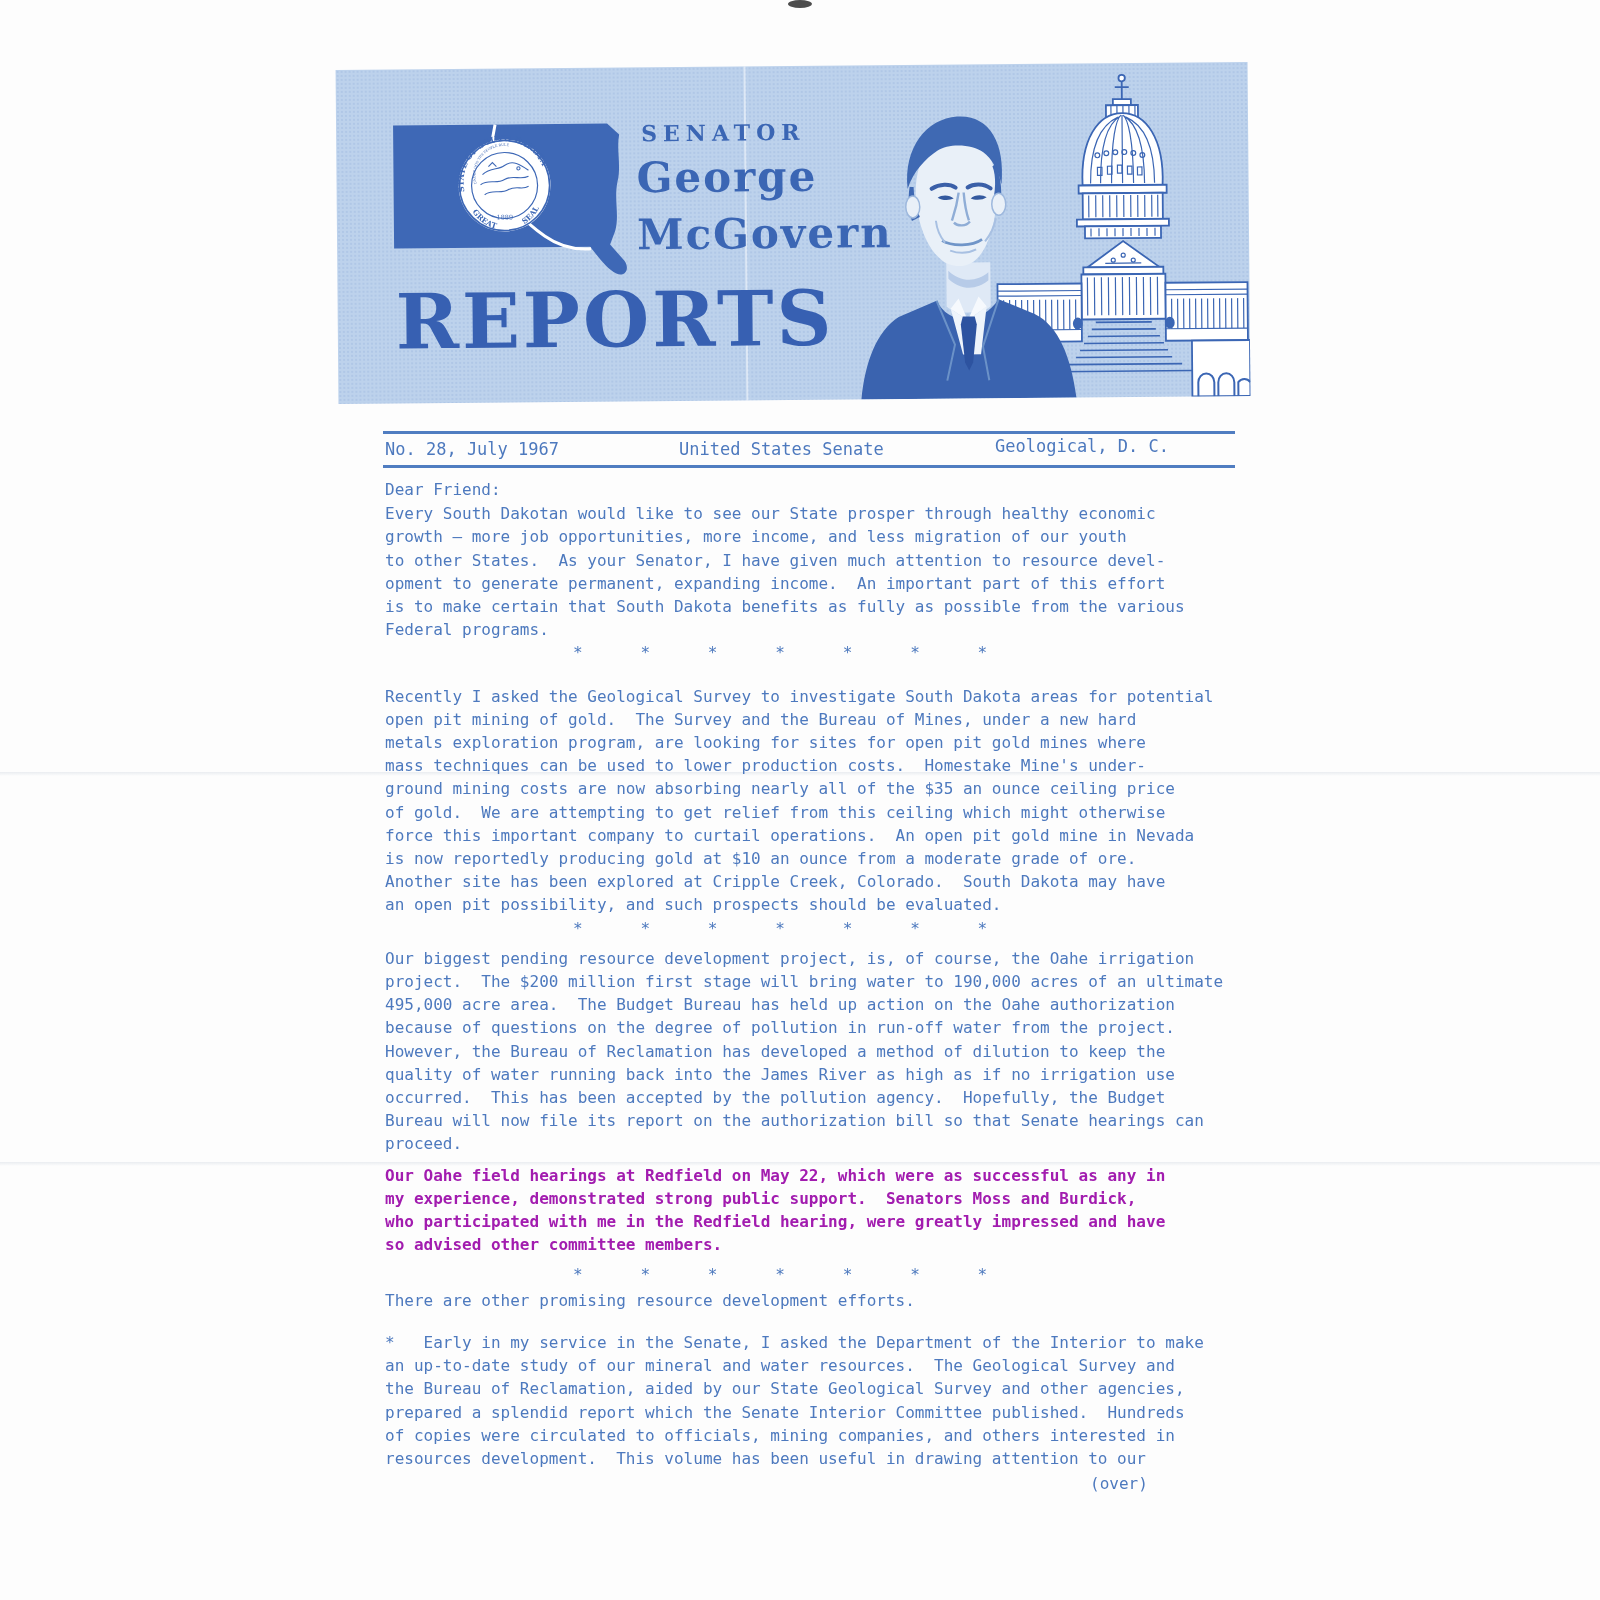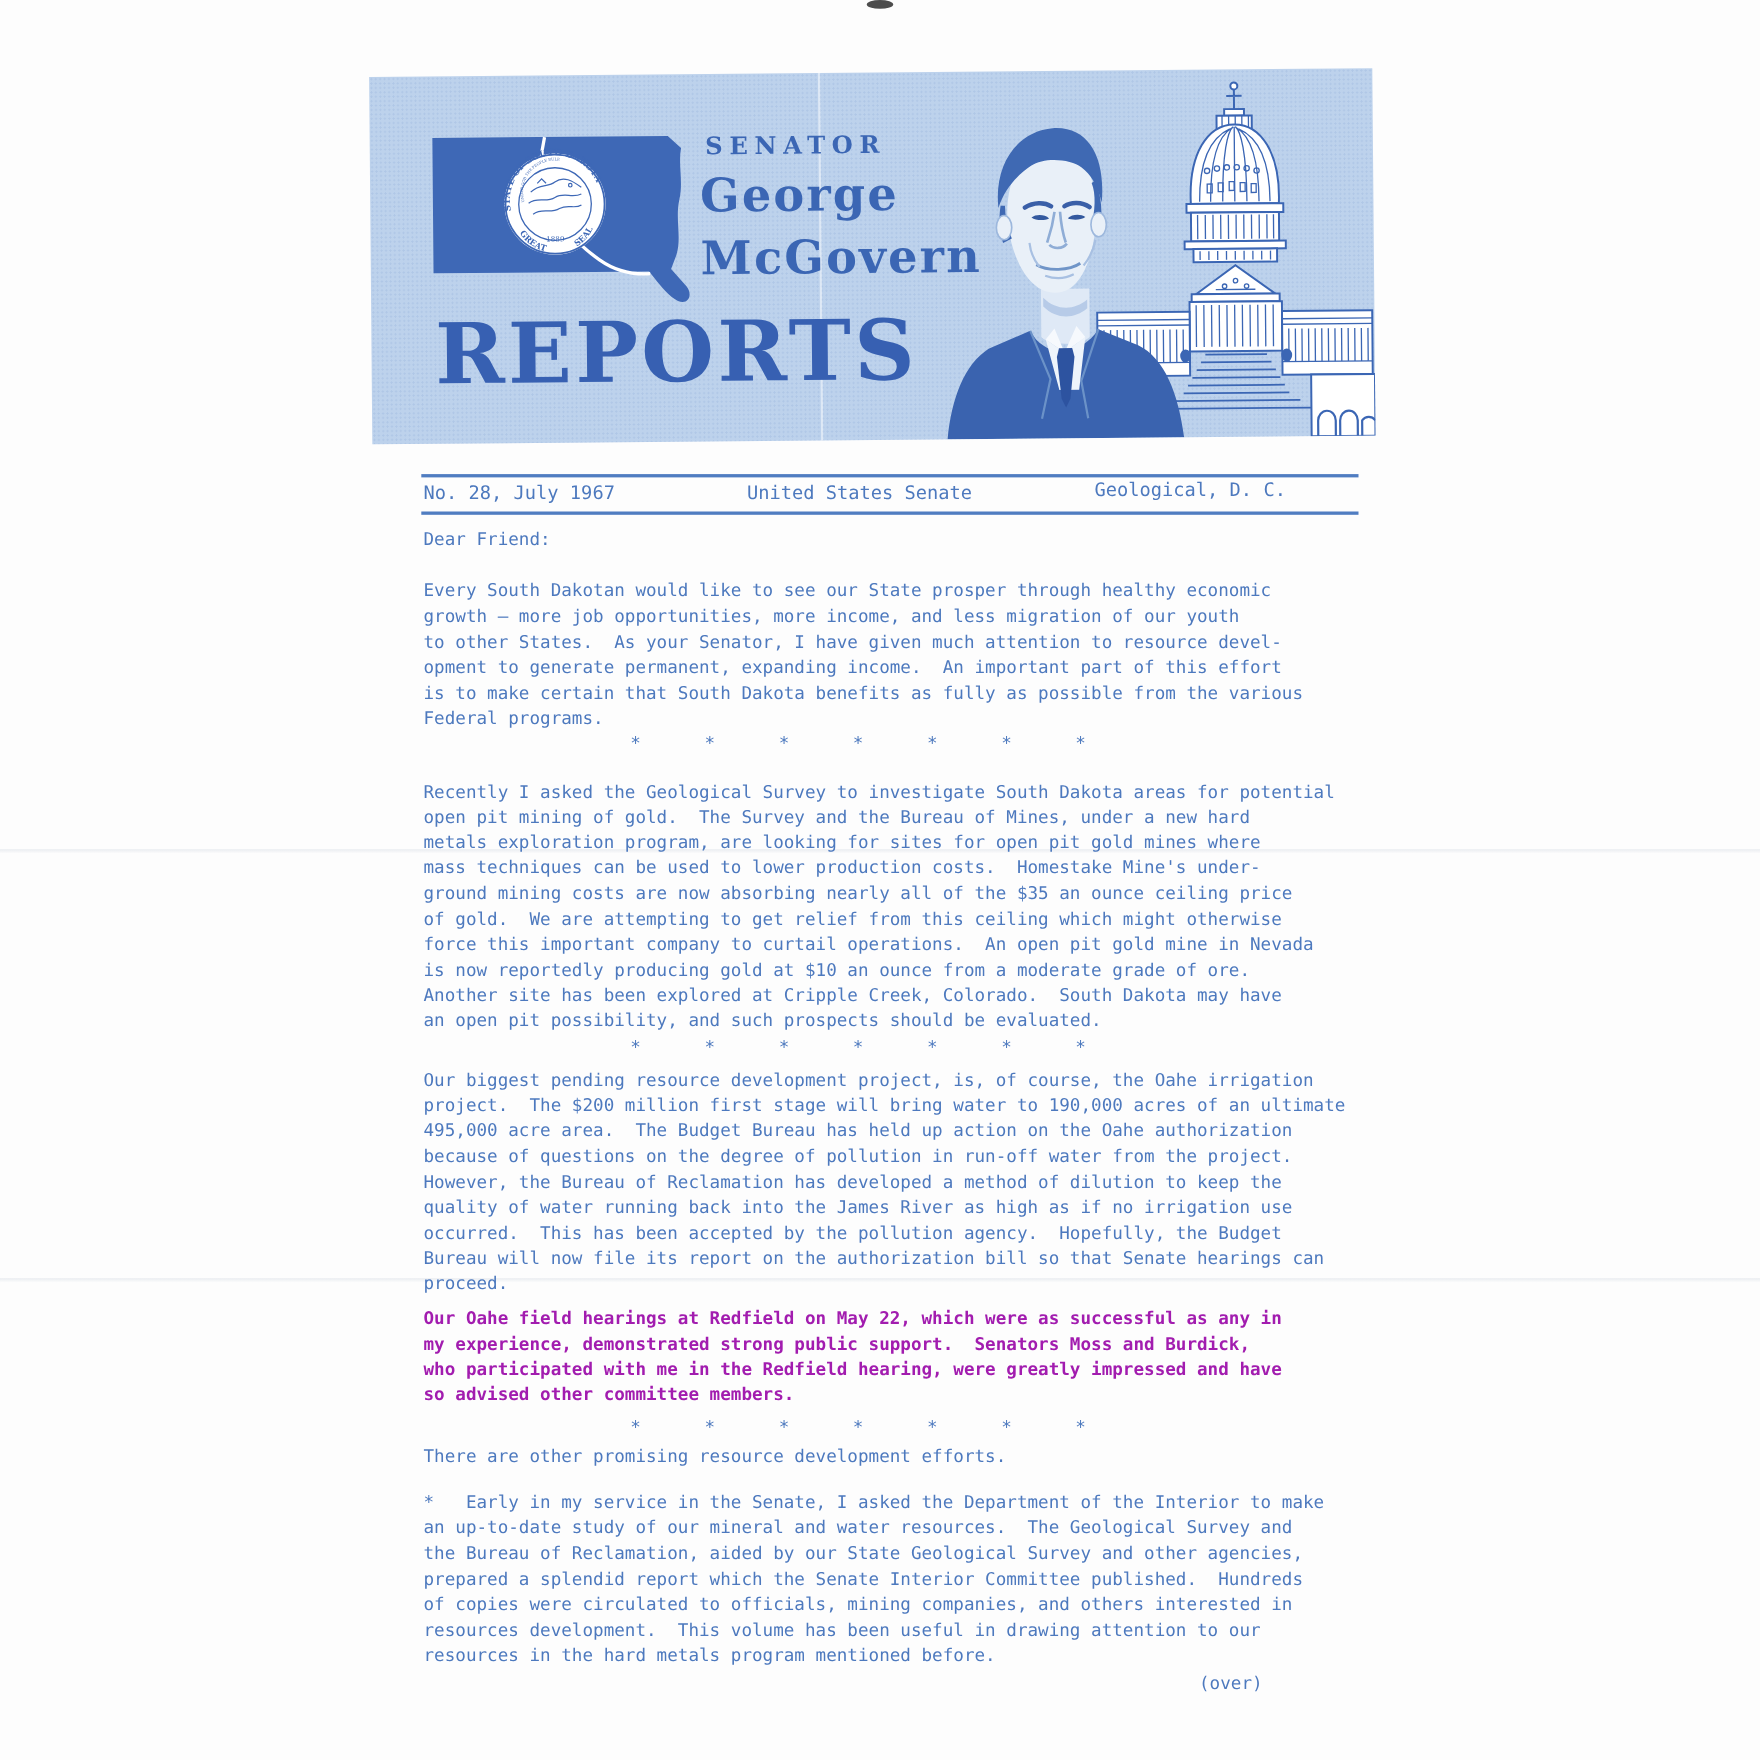--- a/index.html
+++ b/index.html
@@ -30,21 +30,21 @@
   
   .masthead{position:absolute;left:383px;top:431px;width:852px;height:31px;
             border-top:3px solid #507dc1;border-bottom:3px solid #507dc1;color:#4d79be;font-size:17px;text-decoration:underline;}
   .m-issue{position:absolute;left:2px;top:5px;white-space:pre;}
   .m-org{position:absolute;left:296px;top:5px;white-space:pre;}
   .m-loc{position:absolute;left:612px;top:2px;white-space:pre;}
 
   
   .letter{position:absolute;left:385px;top:478px;width:860px;color:#4d79be;font-size:16px;line-height:23.2px;}
   .tline{white-space:pre;}
-  .salutation{margin-bottom:24px;white-space:pre;}
+  .salutation{margin-bottom:1px;white-space:pre;}
   .ast{white-space:pre;padding-left:188px;color:#4d79be;}
   .p-intro{margin-top:0;}
   .p-gold{margin-top:20px;}
   .p-oahe{margin-top:7px;}
   .p-hearings{margin-top:8px;font-weight:bold;color:#a21caf;}
   .ast3{margin-top:6px;}
   .p-efforts{margin-top:3px;}
   .p-interior{margin-top:19px;}
   .over{margin-top:2px;padding-left:705px;white-space:pre;}
 </style>
@@ -225,18 +225,17 @@
     <div class="p-efforts">
         <div class="tline">There are other promising resource development efforts.</div>
       </div>
     <div class="p-interior">
         <div class="tline">*   Early in my service in the Senate, I asked the Department of the Interior to make</div>
         <div class="tline">an up-to-date study of our mineral and water resources.  The Geological Survey and</div>
         <div class="tline">the Bureau of Reclamation, aided by our State Geological Survey and other agencies,</div>
         <div class="tline">prepared a splendid report which the Senate Interior Committee published.  Hundreds</div>
         <div class="tline">of copies were circulated to officials, mining companies, and others interested in</div>
         <div class="tline">resources development.  This volume has been useful in drawing attention to our</div>
-        <div class="tline">resources in the hard metals program mentioned before.</div>
       </div>
     <div class="over">(over)</div>
   </div>
 
 </div>
 
 </body></html>

